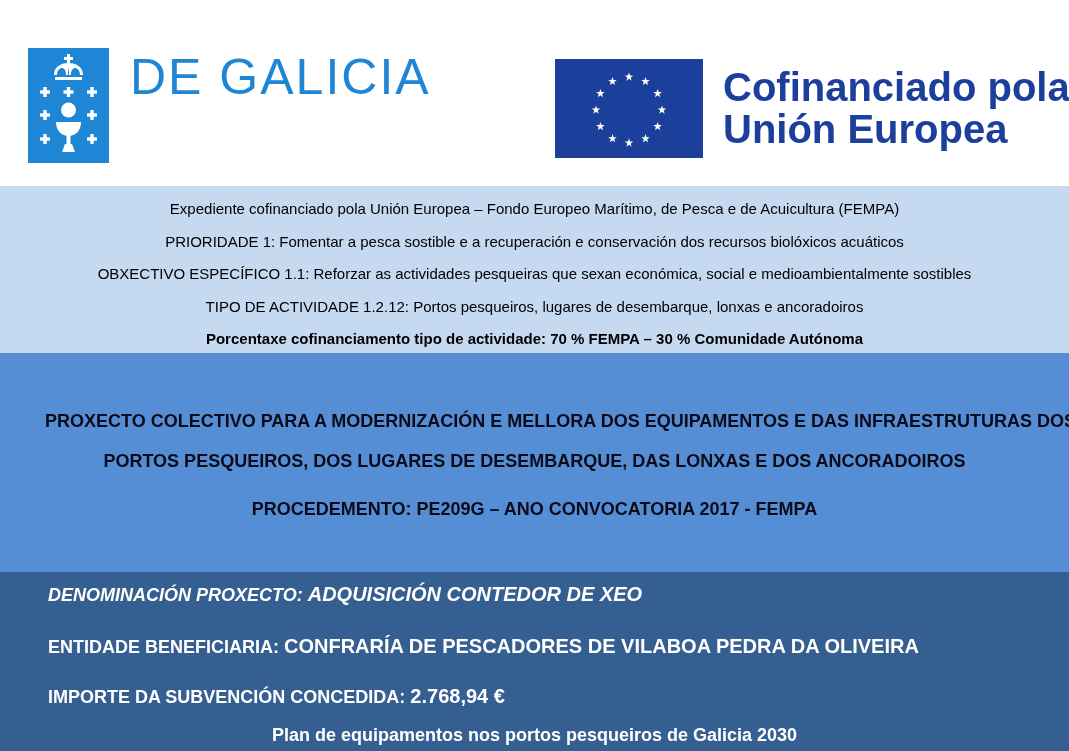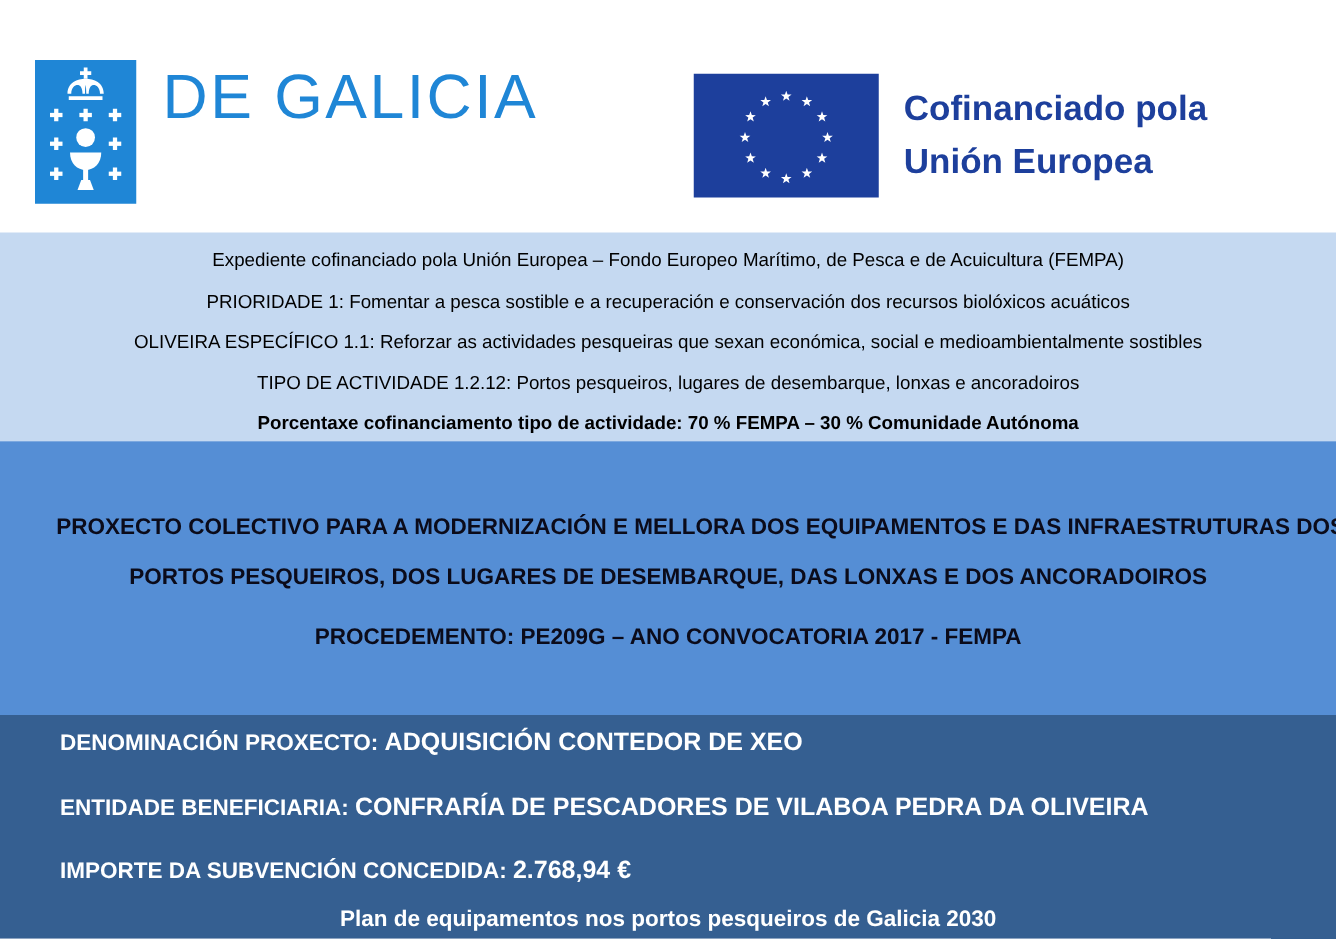--- a/index.html
+++ b/index.html
@@ -6,21 +6,21 @@
     html, body { width: 1069px; height: 751px; overflow: hidden; background: #ffffff; }
     body { position: relative; font-family: "Liberation Sans", "DejaVu Sans", sans-serif; }
 
     .header { position: absolute; left: 0; top: 0; width: 1069px; height: 186px; background: #ffffff; }
 
     .xunta-emblem { position: absolute; left: 28px; top: 48px; width: 81px; height: 115px; background: #1f86d6; }
     .xunta-text { position: absolute; left: 130px; top: 52px; color: #1f86d6; font-size: 50px; line-height: 50px; letter-spacing: 2px; font-weight: normal; }
     .xunta-text div { white-space: nowrap; }
 
     .eu-flag { position: absolute; left: 555px; top: 59px; width: 148px; height: 99px; background: #1d3f9c; }
-    .eu-text { position: absolute; left: 723px; top: 66px; color: #1d3f9c; font-size: 28px; line-height: 42px; font-weight: bold; }
+    .eu-text { position: absolute; left: 723px; top: 66px; color: #1d3f9c; font-size: 40px; line-height: 42px; font-weight: bold; }
     .eu-text div { white-space: nowrap; }
 
     .band-light { position: absolute; left: 0; top: 186px; width: 1069px; height: 167px; background: #c5d9f1; color: #000000; padding-left: 28px; }
     .band-light .line { position: absolute; left: 0; width: 1069px; text-align: center; font-size: 15px; white-space: nowrap; }
     .band-light .line.bold { font-weight: bold; }
 
     .band-mid { position: absolute; left: 0; top: 353px; width: 1069px; height: 219px; background: #558ed5; color: #0b0b1a; }
     .band-mid .line { position: absolute; left: 0; width: 1069px; text-align: center; font-size: 18px; font-weight: bold; white-space: nowrap; }
 
     .band-dark { position: absolute; left: 0; top: 572px; width: 1069px; height: 179px; background: #355f91; color: #ffffff; }
@@ -108,33 +108,33 @@
   </div>
   <div class="eu-text">
     <div>Cofinanciado pola</div>
     <div>Unión Europea</div>
   </div>
 </div>
 
 <div class="band-light">
   <div class="line" style="top:14px;">Expediente cofinanciado pola Unión Europea – Fondo Europeo Marítimo, de Pesca e de Acuicultura (FEMPA)</div>
   <div class="line" style="top:47px;">PRIORIDADE 1: Fomentar a pesca sostible e a recuperación e conservación dos recursos biolóxicos acuáticos</div>
-  <div class="line" style="top:79px;">OLIVEIRA ESPECÍFICO 1.1: Reforzar as actividades pesqueiras que sexan económica, social e medioambientalmente sostibles</div>
+  <div class="line" style="top:79px;">OBXECTIVO ESPECÍFICO 1.1: Reforzar as actividades pesqueiras que sexan económica, social e medioambientalmente sostibles</div>
   <div class="line" style="top:112px;">TIPO DE ACTIVIDADE  1.2.12: Portos pesqueiros, lugares de desembarque, lonxas e ancoradoiros</div>
   <div class="line bold" style="top:144px;">Porcentaxe cofinanciamento tipo de actividade: 70 % FEMPA – 30 % Comunidade Autónoma</div>
 </div>
 
 <div class="band-mid">
   <div class="line" style="top:58px; left:26px;">PROXECTO COLECTIVO PARA A MODERNIZACIÓN E MELLORA DOS EQUIPAMENTOS E DAS INFRAESTRUTURAS DOS</div>
   <div class="line" style="top:98px;">PORTOS PESQUEIROS, DOS LUGARES DE DESEMBARQUE, DAS LONXAS E DOS ANCORADOIROS</div>
   <div class="line" style="top:146px;">PROCEDEMENTO: PE209G – ANO CONVOCATORIA 2017 - FEMPA</div>
 </div>
 
 <div class="band-dark">
-  <div class="row" style="top:11px;">
+  <div class="row" style="top:11px;font-style:italic;">
     <span class="label">DENOMINACIÓN PROXECTO:  </span>
     <span class="value">ADQUISICIÓN CONTEDOR DE XEO</span>
   </div>
   <div class="row" style="top:63px;">
     <span class="label">ENTIDADE BENEFICIARIA: </span>
     <span class="value arial">CONFRARÍA DE PESCADORES DE VILABOA PEDRA DA OLIVEIRA</span>
   </div>
   <div class="row" style="top:113px;">
     <span class="label">IMPORTE DA SUBVENCIÓN CONCEDIDA: </span>
     <span class="value">2.768,94 €</span>

